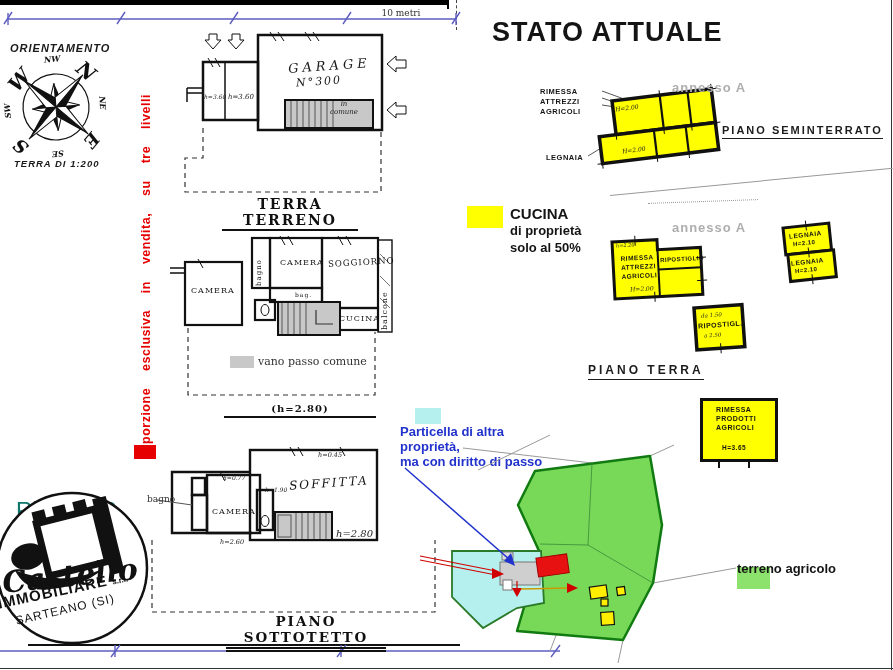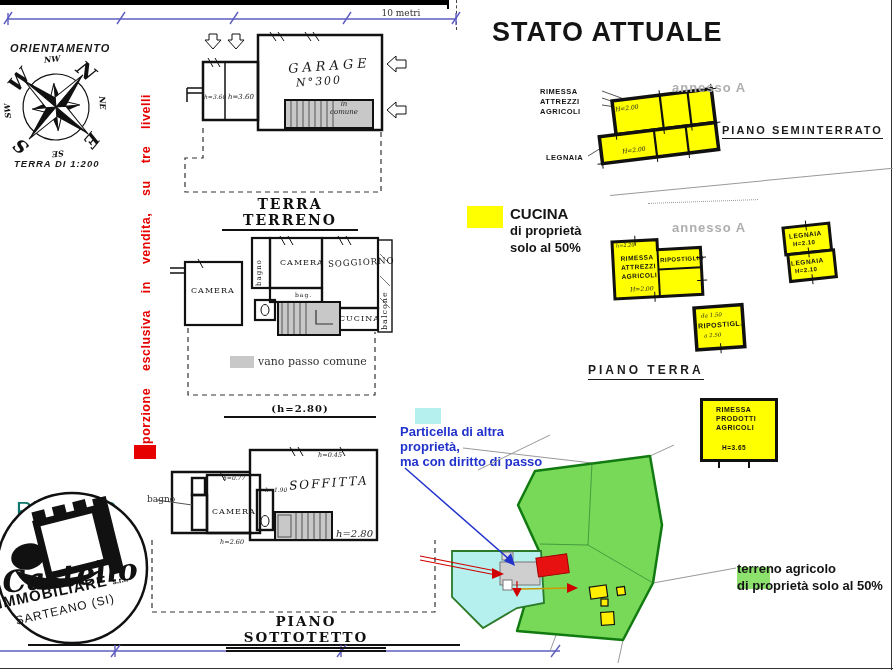--- a/index.html
+++ b/index.html
@@ -263,21 +263,20 @@
 </div>
 <div class="abs" style="left:415px;top:408px;width:26px;height:16px;background:#b6f0ee"></div>
 <div class="lbl legend-bold" style="left:400px;top:424px;line-height:15px;font-size:13px;color:#2233cc">
   <div>Particella di altra</div>
   <div>proprietà,</div>
   <div>ma con diritto di passo</div>
 </div>
 <div class="abs" style="left:737px;top:567px;width:33px;height:22px;background:#8ce26d"></div>
 <div class="lbl legend-bold" style="left:737px;top:560px;line-height:17px;font-size:13px">
   <div>terreno agricolo</div>
-  <div>di proprietà solo al 50%</div>
 </div>
 
 <svg style="left:400px;top:435px" width="360" height="235" viewBox="0 0 360 235">
   <g stroke="#999" stroke-width="1" fill="none">
     <line x1="78" y1="35" x2="150" y2="0"></line>
     <line x1="63" y1="13" x2="192" y2="28"></line>
     <line x1="253" y1="148" x2="336" y2="133"></line>
     <line x1="250" y1="21" x2="274" y2="10"></line>
     <line x1="223" y1="205" x2="218" y2="228"></line>
     <line x1="160" y1="190" x2="150" y2="216"></line>

